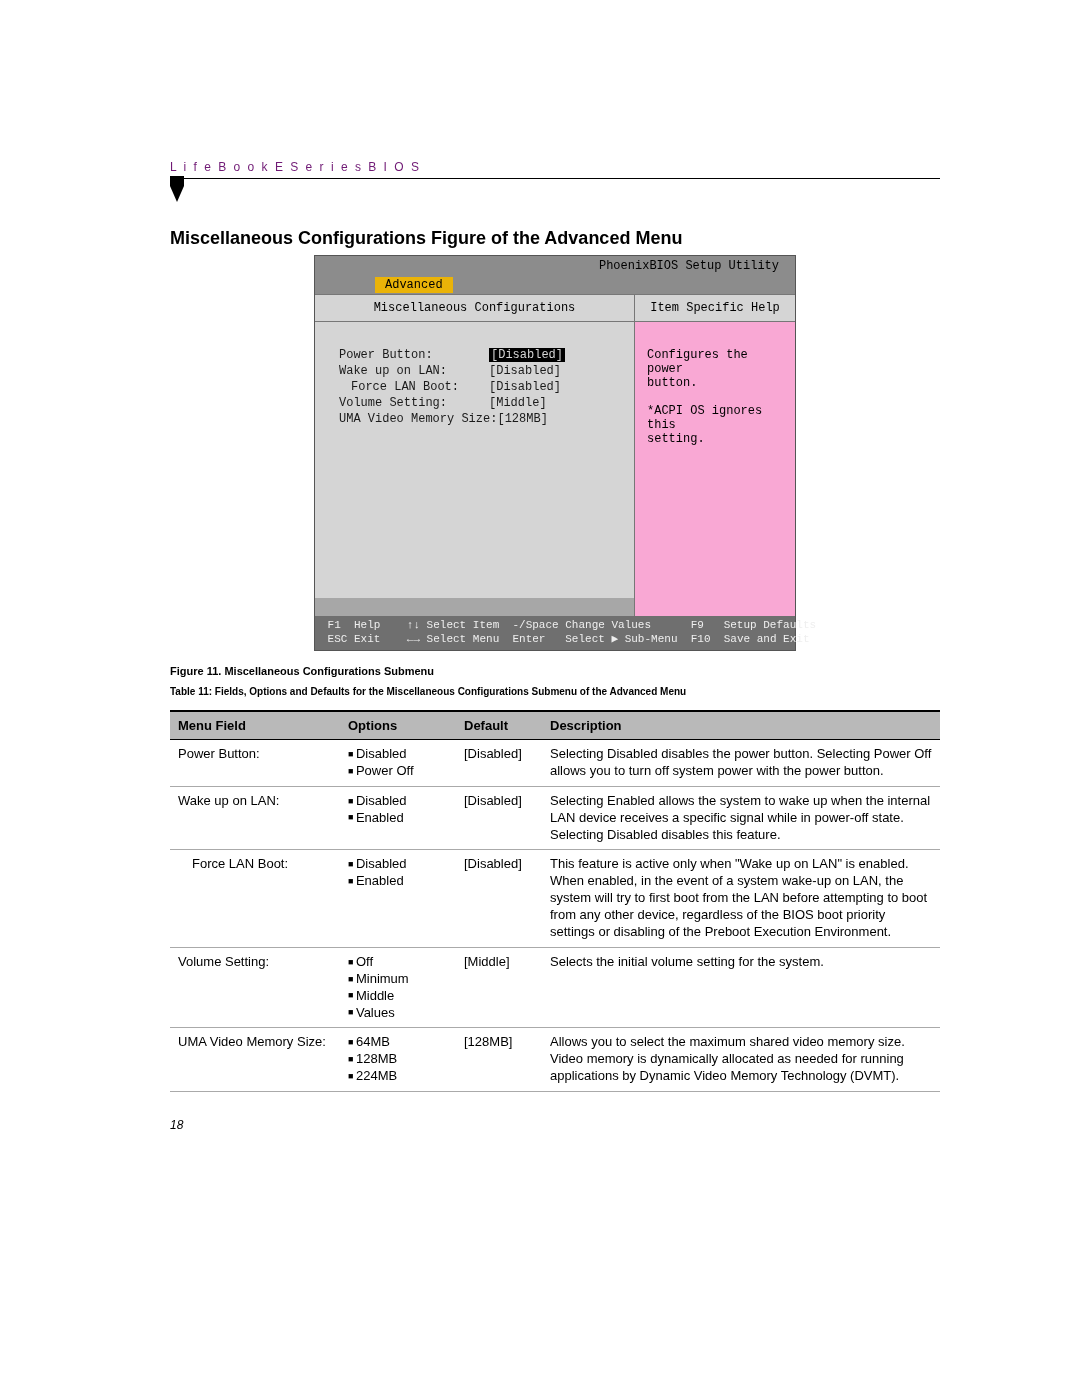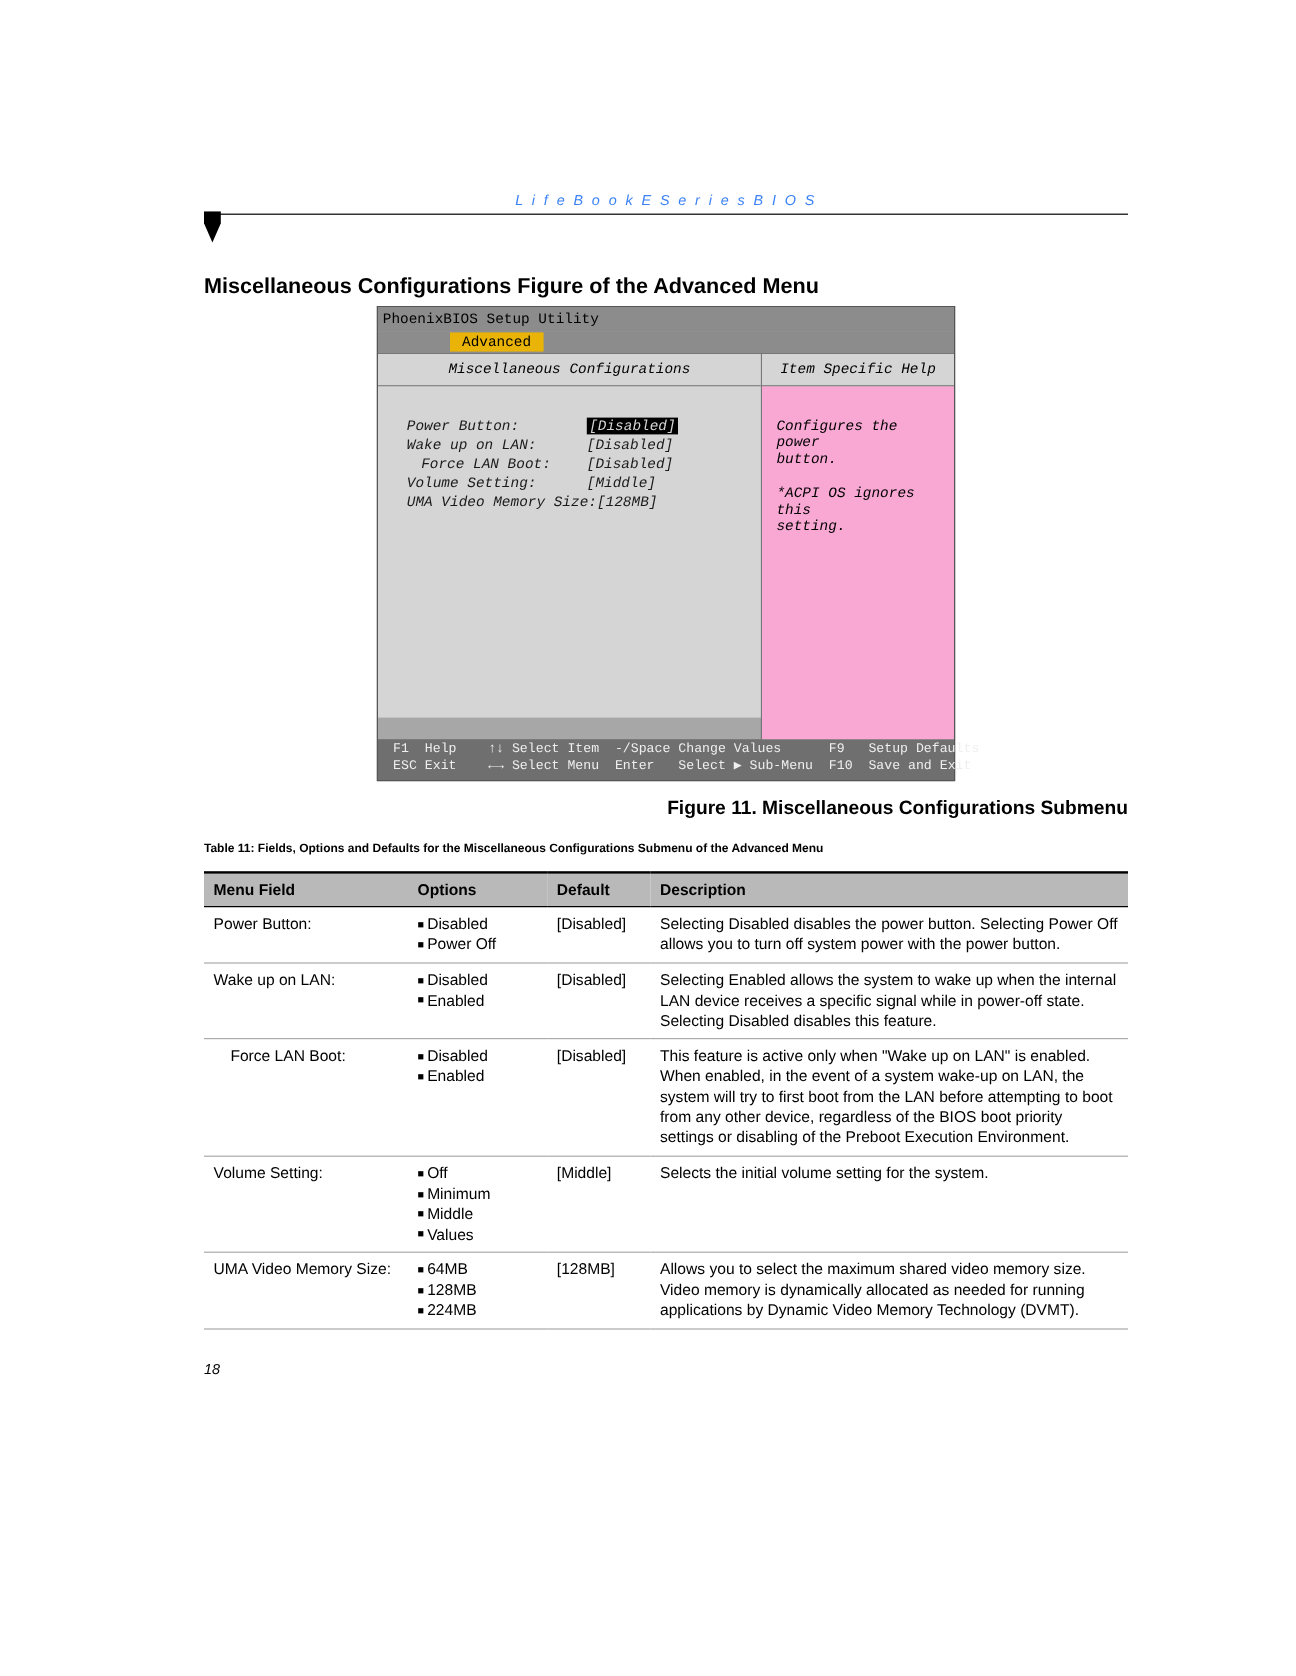--- a/index.html
+++ b/index.html
@@ -6,26 +6,24 @@
     margin: 0;
     background: #fff;
     font-family: Arial, Helvetica, sans-serif;
     color: #000;
     width: 1080px;
   }
   .page {
     padding: 160px 140px 60px 170px;
   }
   .page-header {
-    font-style: italic;
     font-size: 12px;
     letter-spacing: 2px;
-    color: #3b82f6;
+    color: #701a75;
     margin-bottom: 4px;
-    text-align: center;
   }
   .rule-area {
     position: relative;
     height: 30px;
     margin-bottom: 20px;
   }
   .rule-area .hline {
     border-top: 1px solid #000;
     position: absolute;
     top: 0; left: 0; right: 0;
@@ -52,38 +50,37 @@
   .bios {
     width: 480px;
     margin: 0 auto 14px auto;
     border: 1px solid #555;
     font-family: "Courier New", monospace;
     font-size: 12px;
     color: #1a1a1a;
     background: #a7a7a7;
   }
   .bios-title {
-    text-align: left;
+    text-align: right;
     background: #8c8c8c;
-    padding: 3px 4px;
+    padding: 3px 16px;
     color: #000;
   }
   .bios-tabs {
     background: #8c8c8c;
     padding: 2px 0 2px 60px;
   }
   .bios-tabs span {
     background: #eab308;
     padding: 1px 10px;
     color: #000;
   }
   .bios-cols {
     display: flex;
     border-top: 1px solid #777;
-    font-style: italic;
   }
   .bios-left {
     flex: 1;
     border-right: 1px solid #777;
   }
   .bios-right {
     width: 160px;
   }
   .bios-subhead {
     text-align: center;
@@ -115,24 +112,24 @@
   .bios-footer {
     background: #6f6f6f;
     color: #efefef;
     padding: 3px 6px;
     font-size: 11px;
     white-space: pre;
     line-height: 1.25;
   }
 
   .fig-caption {
-    text-align: right;
-    font-size: 16px;
+    text-align: left;
+    font-size: 11px;
     font-weight: bold;
-    margin-bottom: 18px;
+    margin-bottom: 8px;
   }
   .table-caption {
     font-size: 10px;
     font-weight: bold;
     margin: 0 0 12px 0;
     line-height: 1.35;
   }
 
   table.opts {
     width: 100%;

